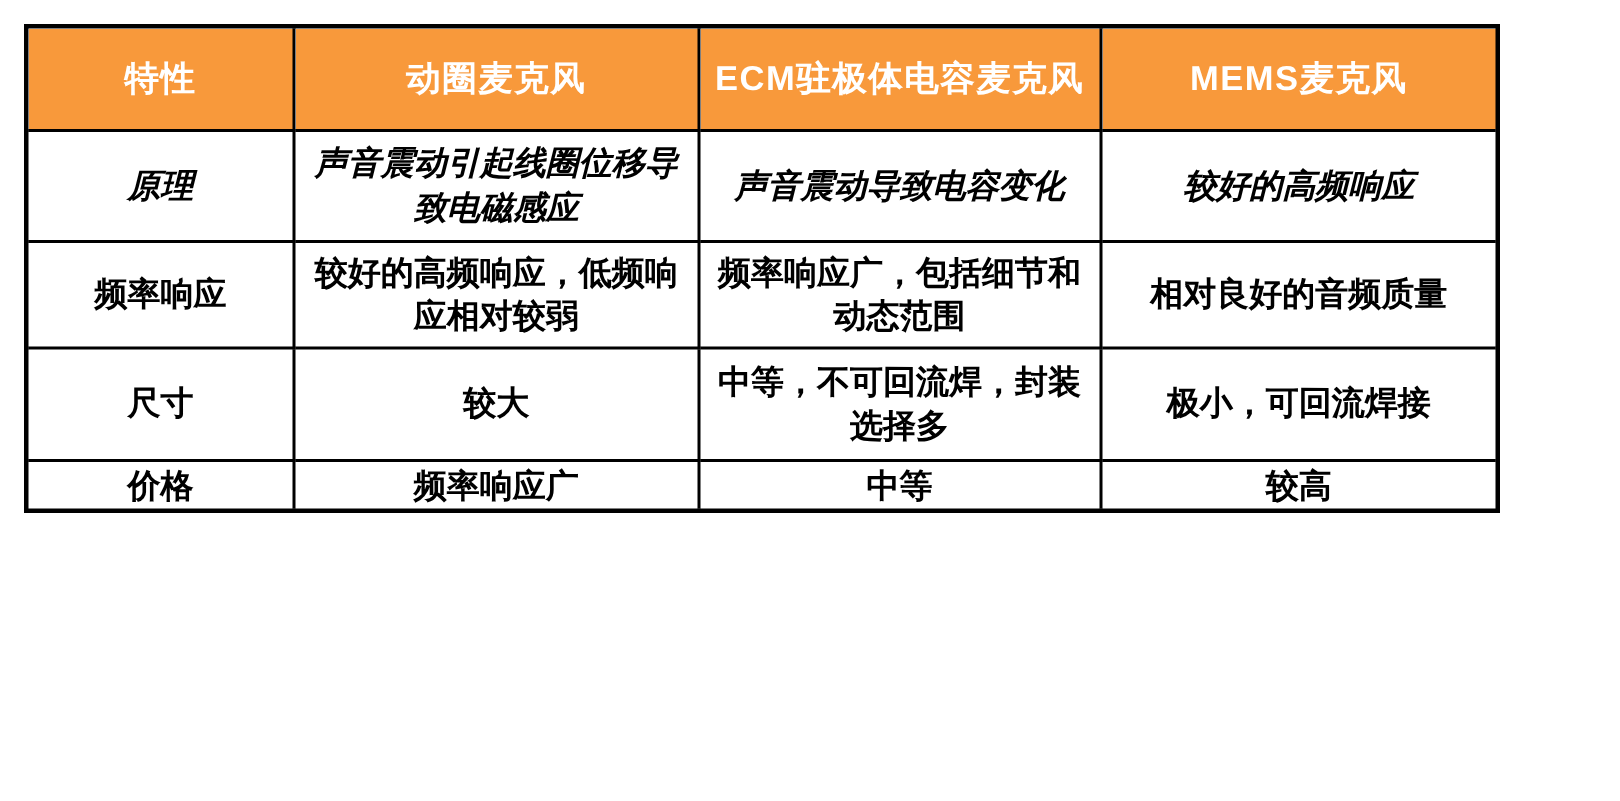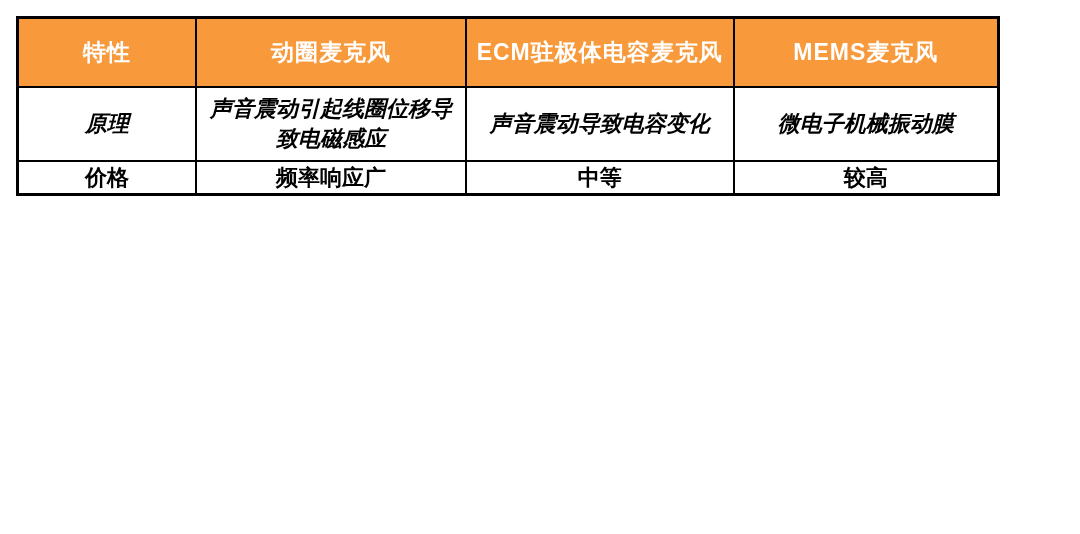--- a/index.html
+++ b/index.html
@@ -75,21 +75,33 @@
         <th>动圈麦克风</th>
         <th>ECM驻极体电容麦克风</th>
         <th>MEMS麦克风</th>
       </tr>
     </thead>
     <tbody>
       <tr class="h-tall1">
         <td>原理</td>
         <td>声音震动引起线圈位移导致电磁感应</td>
         <td>声音震动导致电容变化</td>
-        <td>微电子机械振动膜</td>
+        <td>较好的高频响应</td>
+      </tr>
+      <tr class="h-tall3">
+        <td>频率响应</td>
+        <td>较好的高频响应，低频响应相对较弱</td>
+        <td>频率响应广，包括细节和动态范围</td>
+        <td>相对良好的音频质量</td>
+      </tr>
+      <tr class="h-tall4">
+        <td>尺寸</td>
+        <td>较大</td>
+        <td>中等，不可回流焊，封装选择多</td>
+        <td>极小，可回流焊接</td>
       </tr>
       <tr class="h-short2">
         <td>价格</td>
         <td>频率响应广</td>
         <td>中等</td>
         <td>较高</td>
       </tr>
     </tbody>
   </table>
 </div>

